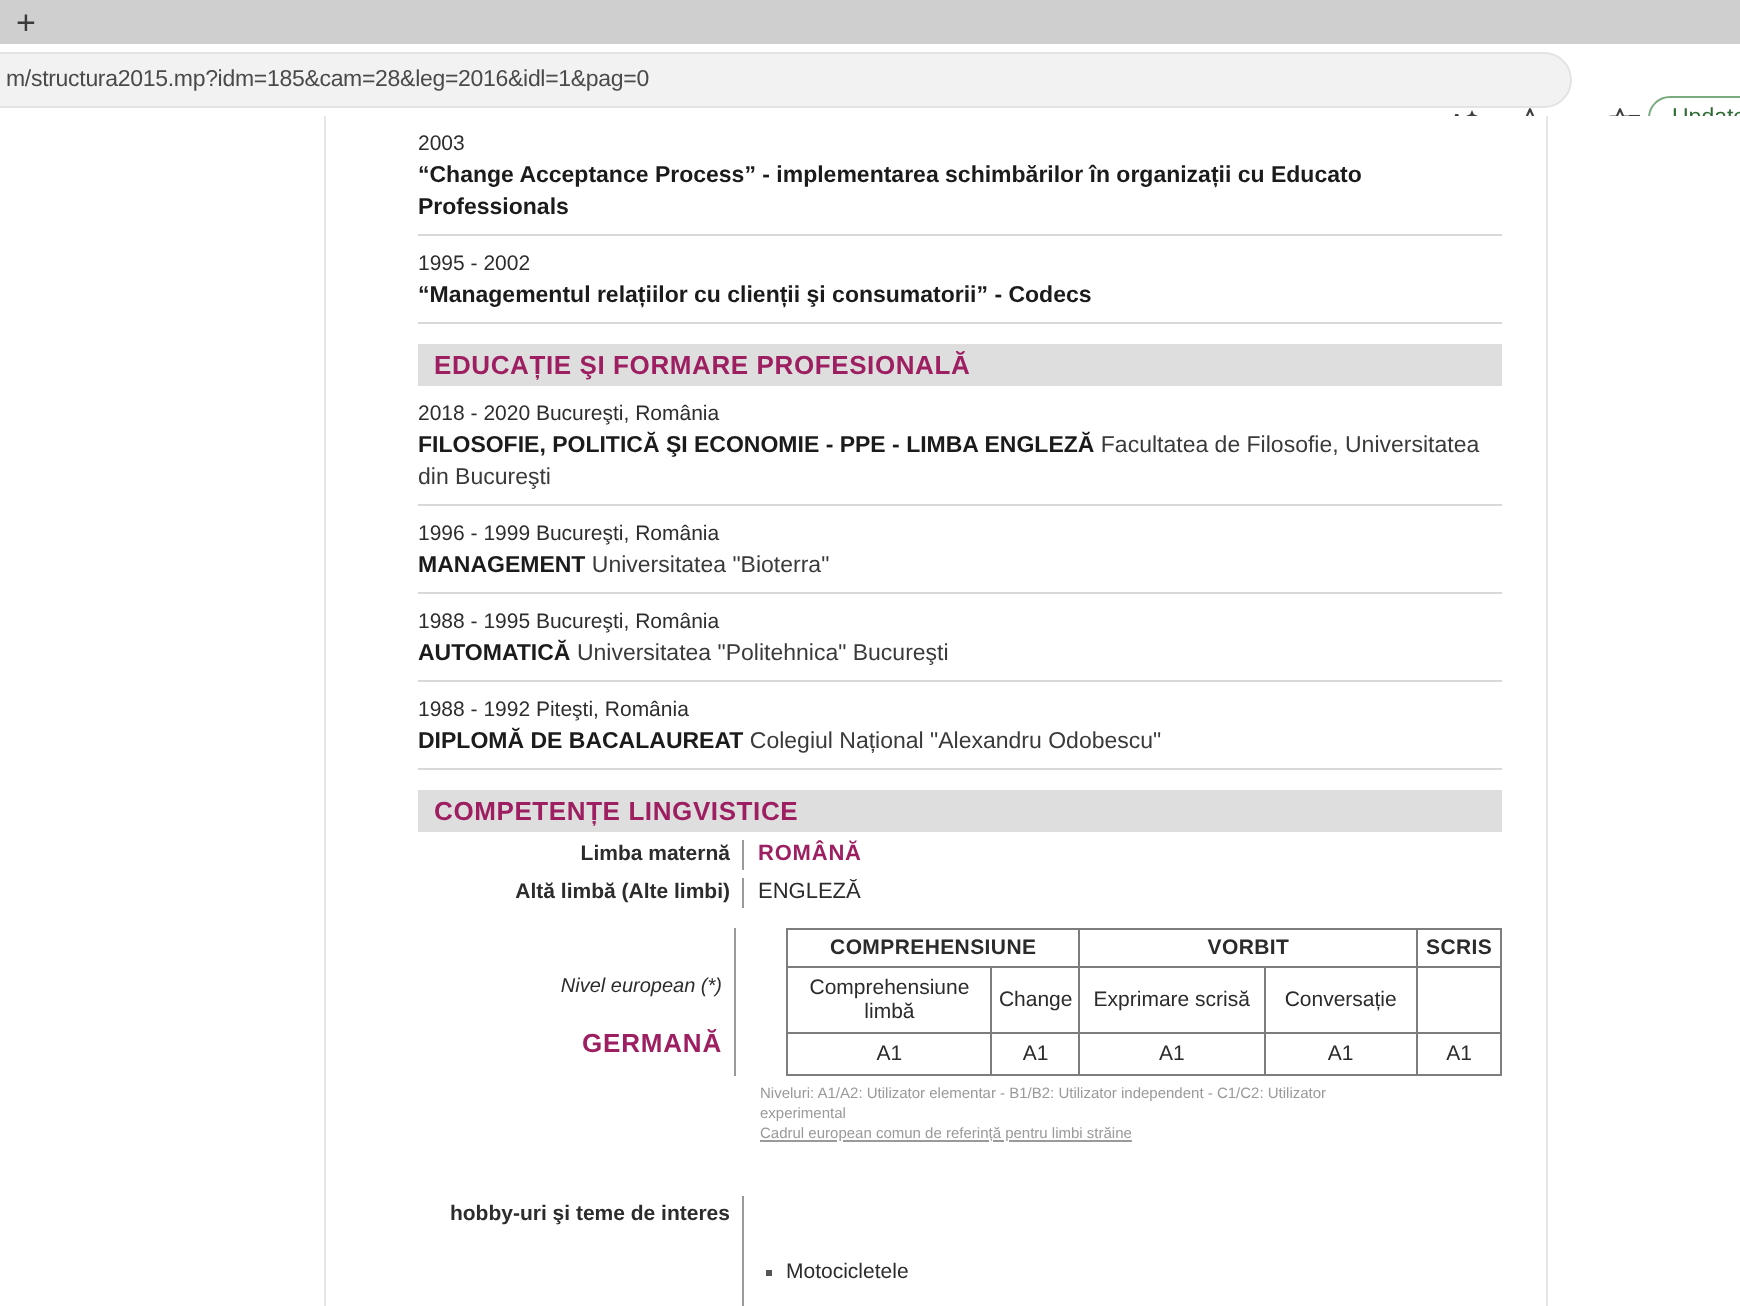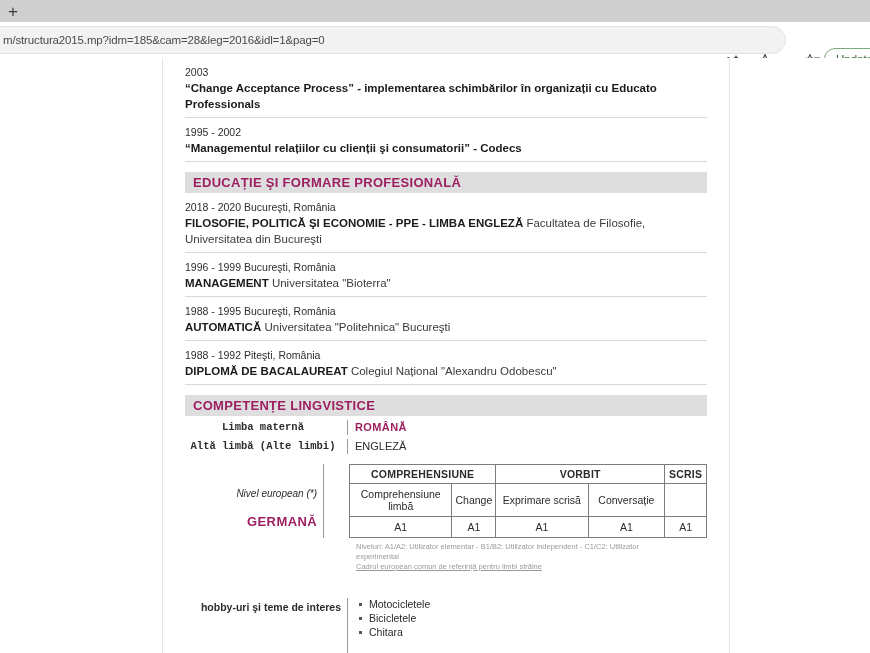--- a/index.html
+++ b/index.html
@@ -68,24 +68,25 @@
   }
 
   
   #page-viewport {
     position: absolute; top: 58px; left: 0; width: 870px; height: 595px;
     background: #ffffff;
     overflow: hidden;
   }
   #document-page {
     position: absolute; top: 0px; left: 162px;
-    width: 568px; height: 595px;
+    width: 612px; height: 595px;
     background: #ffffff;
     border-left: 1px solid #e6e6e6;
     border-right: 1px solid #e6e6e6;
+    padding-left: 24px;
   }
   #document-body {
     position: relative;
     padding: 0 22px;
   }
 
   
   .entry {
     padding-top: 7px;
     padding-bottom: 5px;
@@ -117,27 +118,26 @@
   }
 
   
   .lang-row {
     display: flex;
     align-items: flex-start;
     margin-top: 4px;
   }
   .lang-label {
     width: 162px;
-    text-align: center;
+    text-align: right;
     padding-right: 6px;
     font-size: 10.5px;
     font-weight: bold;
     color: #2c2c2c;
     line-height: 15px;
-    font-family: Liberation Mono, monospace;
   }
   .lang-value {
     border-left: 1px solid #9a9a9a;
     padding-left: 7px;
     font-size: 11px;
     line-height: 15px;
     min-height: 15px;
   }
   .lang-value.mother {
     color: #9d1f61;
@@ -209,21 +209,21 @@
   }
   #hobby-list-wrap {
     border-left: 1px solid #9a9a9a;
     padding-left: 7px;
     flex: 1;
     min-height: 75px;
   }
   #hobby-list { margin: 0; padding: 0 0 0 14px; list-style: none; }
   #hobby-list li {
     font-size: 10.5px; color: #2b2b2b; line-height: 13px;
-    position: relative; padding-bottom: 1px;
+    position: relative; padding-bottom: 1px; margin-top: 32px;
   }
   #hobby-list li::before {
     content: "";
     position: absolute; left: -10px; top: 5px;
     width: 3px; height: 3px; background: #555;
   }
 </style>
 </head>
 <body>
 

